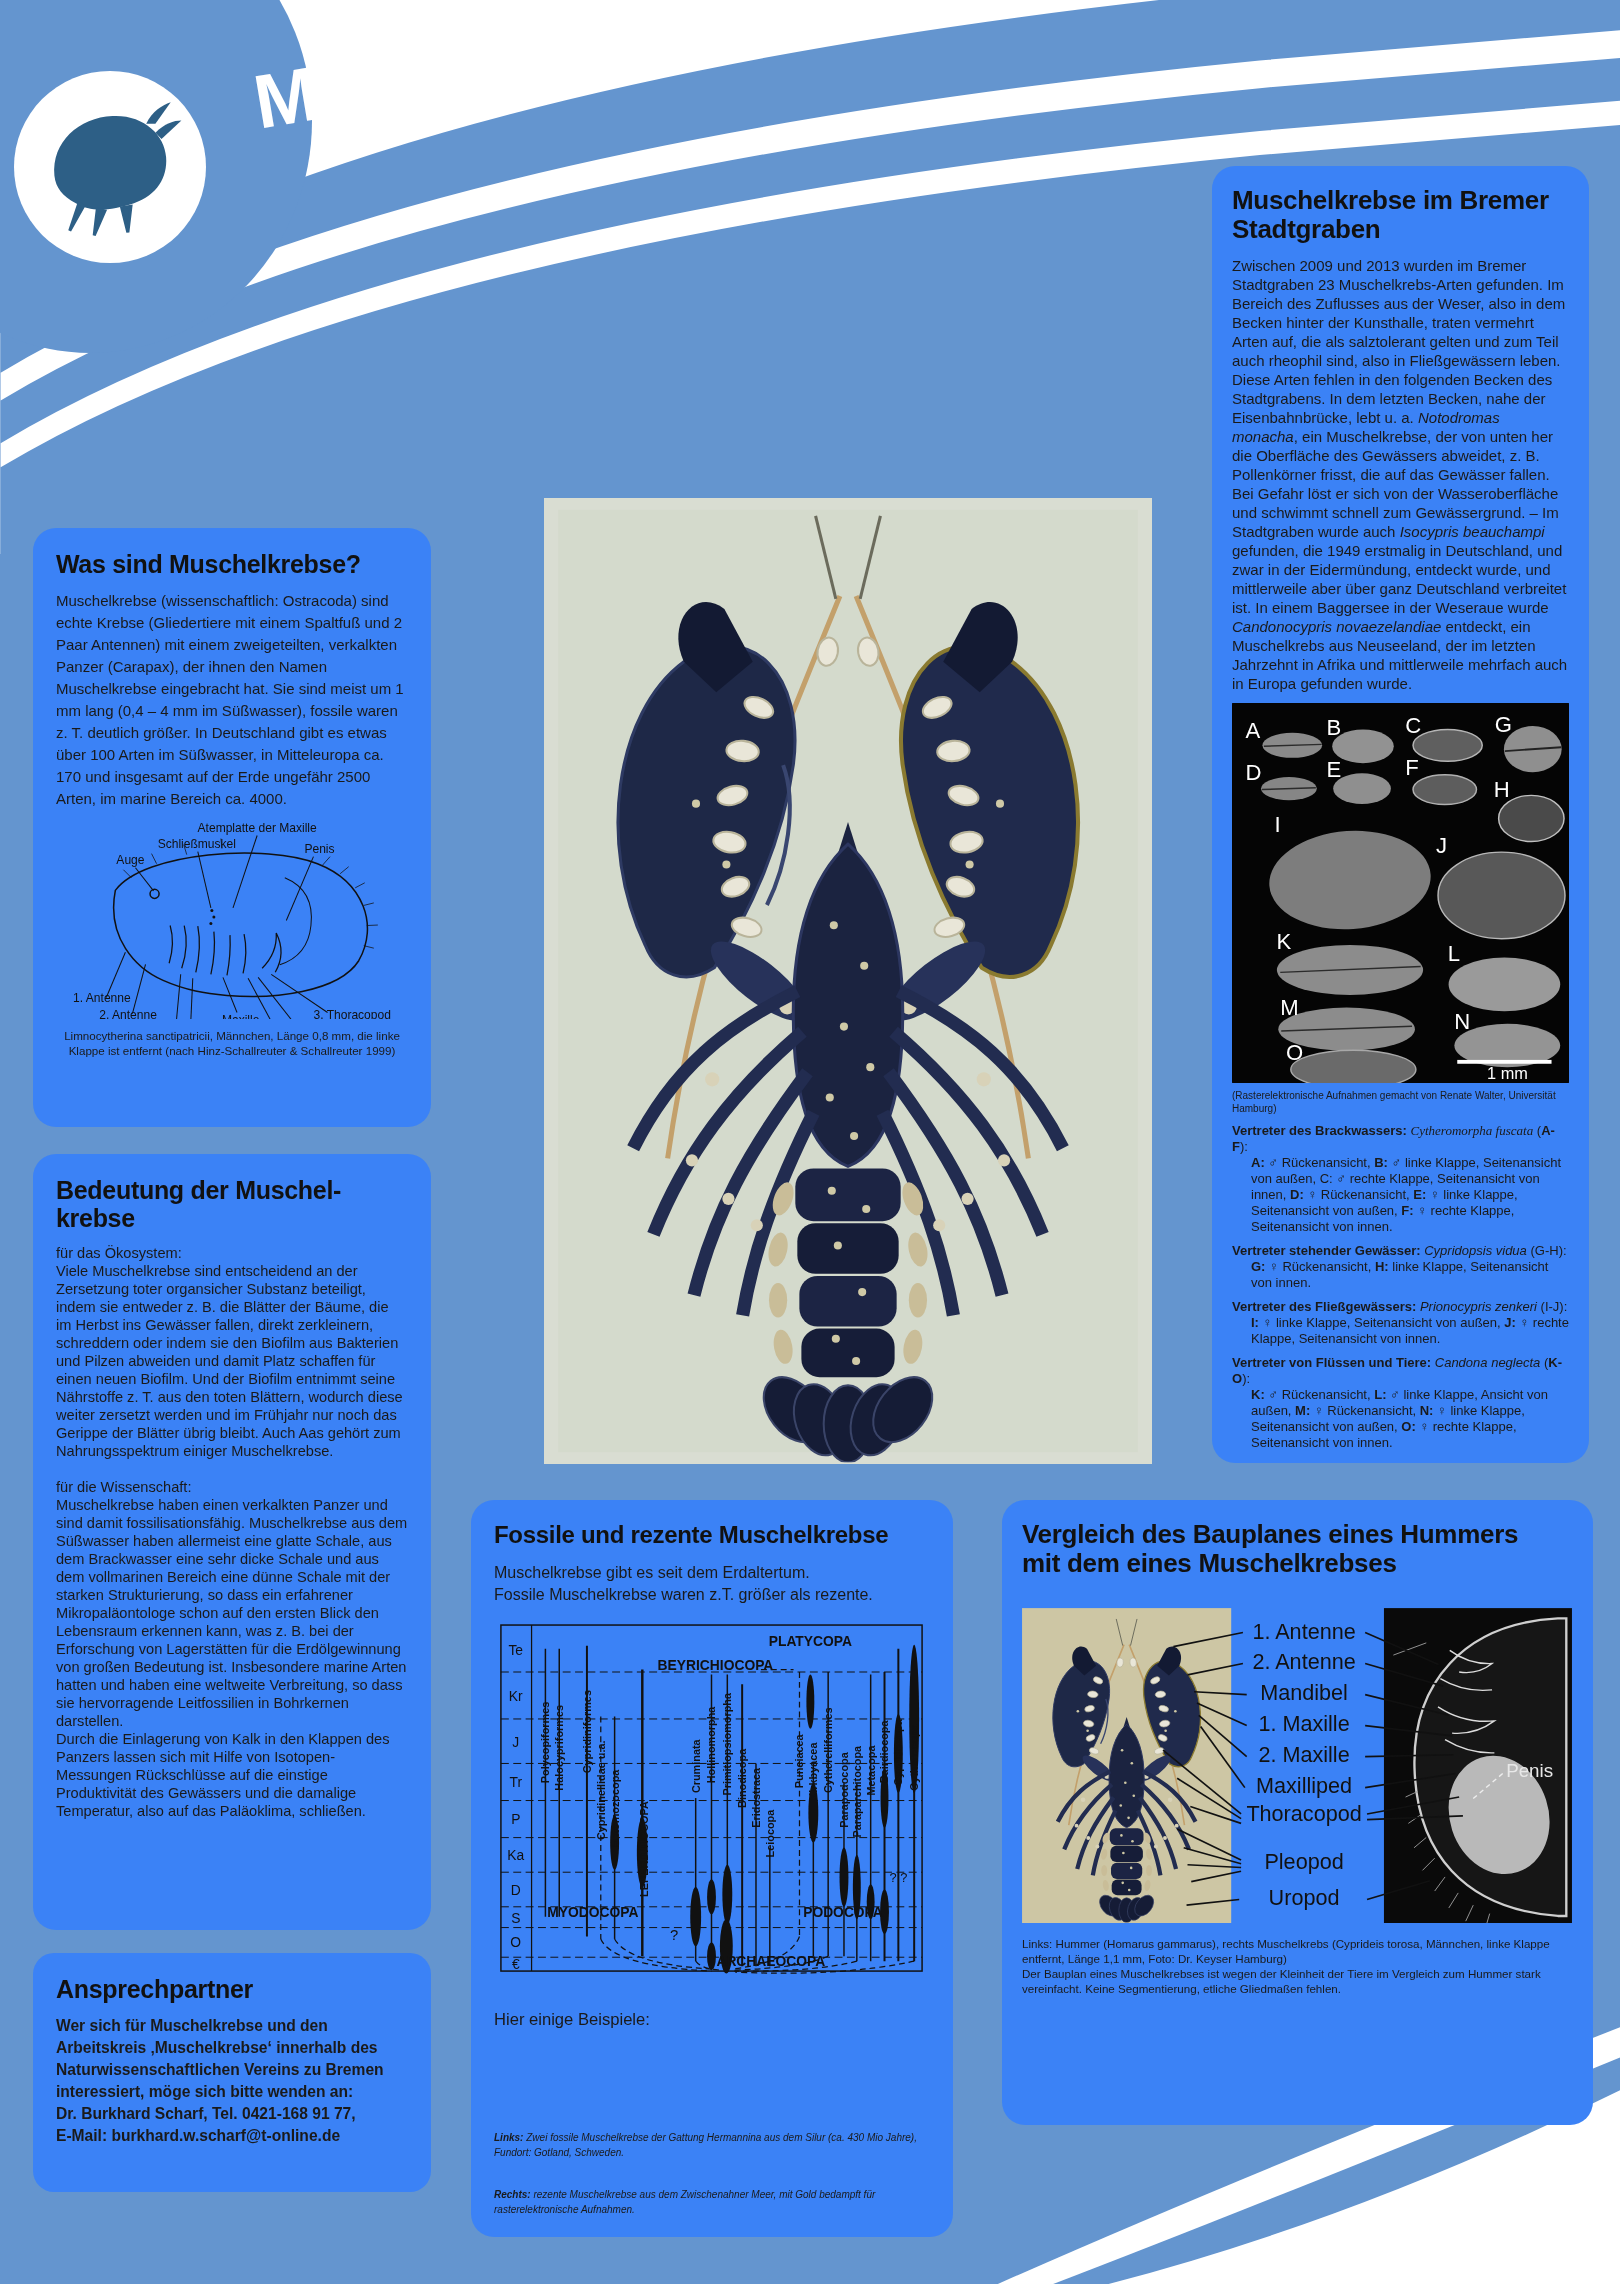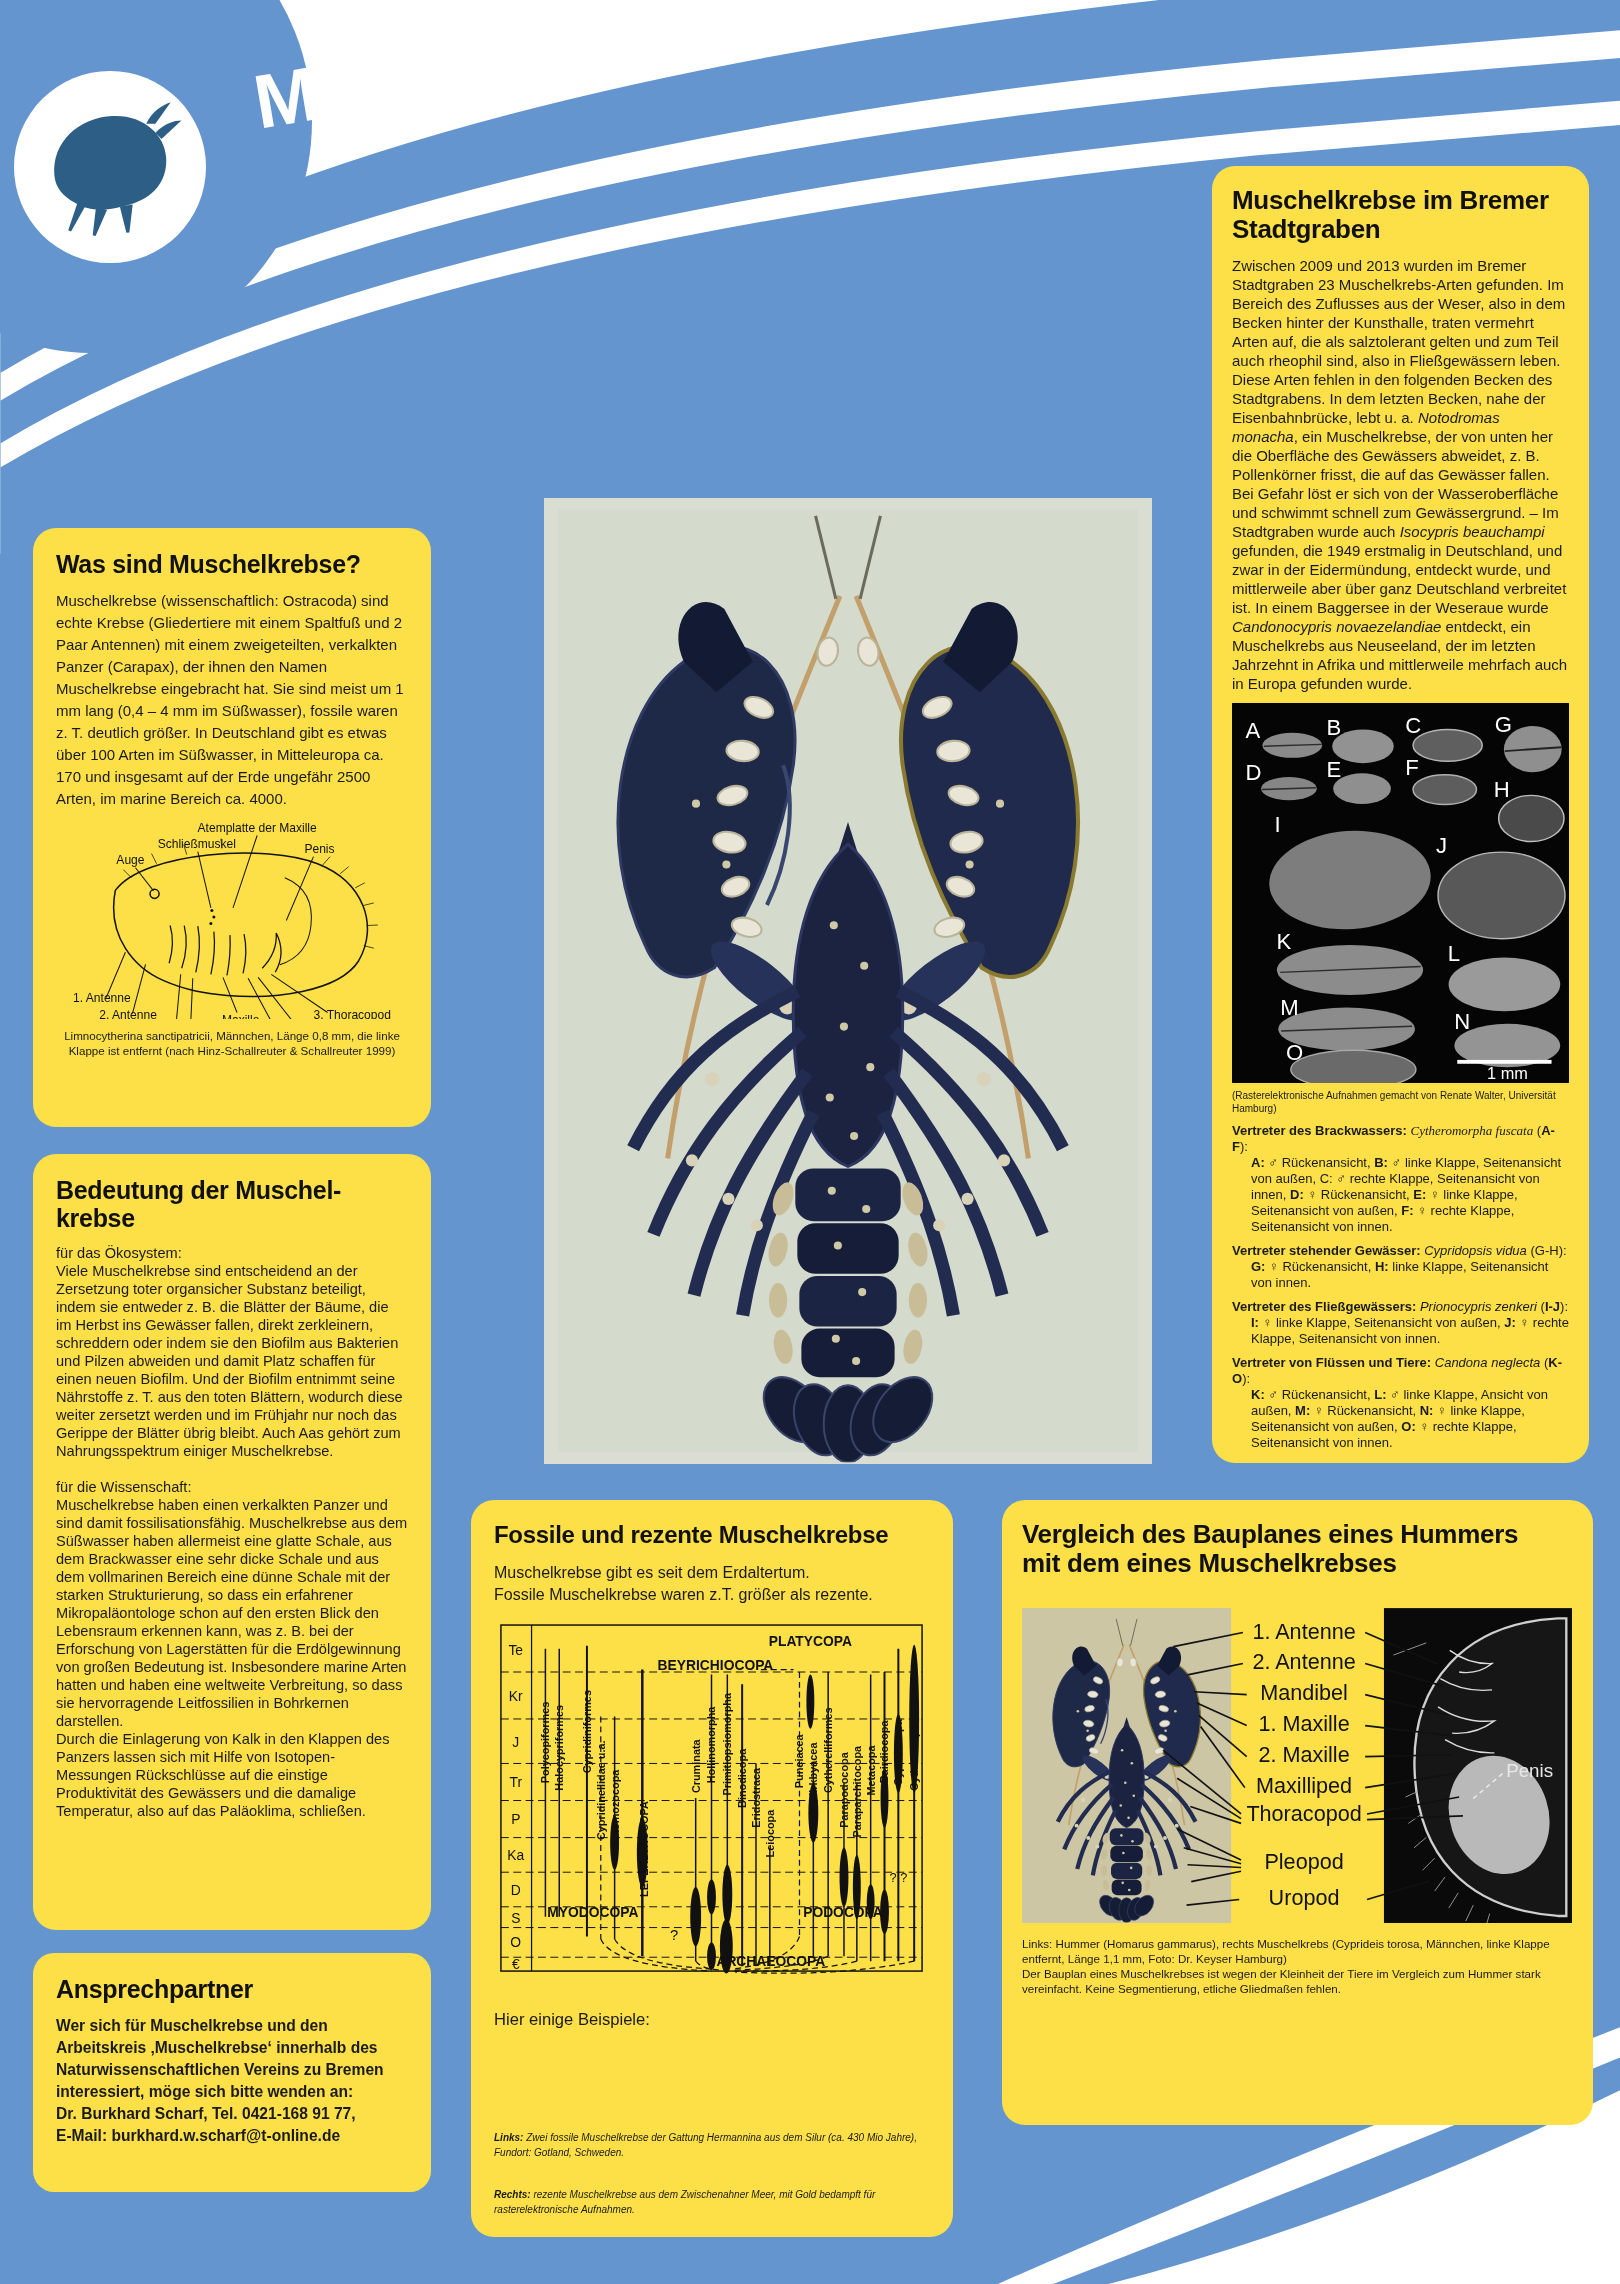--- a/index.html
+++ b/index.html
@@ -4,21 +4,21 @@
 <style>
   html,body{margin:0;padding:0;background:#4b729f;}
   #poster{
     position:relative; width:1621px; height:2284px; overflow:hidden;
     background:#6495cf;
     font-family:"Liberation Sans", sans-serif; color:#1a1a1a;
   }
   svg text{font-family:"Liberation Sans", sans-serif;}
   .deco{position:absolute; left:0; z-index:1;}
   .panel{
-    position:absolute; background:#fde047; border-radius:23px;
+    position:absolute; background:#3b82f6; border-radius:23px;
     padding:22px 23px; box-sizing:border-box; z-index:2; overflow:hidden;
   }
   .panel h2{
     margin:0 0 12px 0; font-size:25px; line-height:1.12; font-weight:bold;
     color:#111; letter-spacing:-0.3px; white-space:pre-line;
   }
   .body-text{white-space:pre-line;}
   #panel-wassind .body-text{font-size:15px; line-height:22px;}
   #panel-bedeutung .body-text{font-size:14.6px; line-height:18px;}
   #panel-ansprech .body-text{font-size:15.6px; line-height:22px; font-weight:bold;}
@@ -345,21 +345,21 @@
     <div id="sem-credit">(Rasterelektronische Aufnahmen gemacht von Renate Walter, Universität Hamburg)</div>
     <div class="vertreter">
       <div class="v-head"><span style="font-weight: bold;">Vertreter des Brackwassers: </span><span style="font-style: italic; font-family: Liberation Serif, serif;">Cytheromorpha fuscata</span><span> (</span><span style="font-weight: bold;">A-F</span><span>):</span></div>
       <div class="v-detail"><span style="font-weight: bold;">A: </span><span>♂ Rückenansicht, </span><span style="font-weight: bold;">B: </span><span>♂ linke Klappe, Seitenansicht von außen, C: ♂ rechte Klappe, Seitenansicht von innen, </span><span style="font-weight: bold;">D: </span><span>♀ Rückenansicht, </span><span style="font-weight: bold;">E: </span><span>♀ linke Klappe, Seitenansicht von außen, </span><span style="font-weight: bold;">F: </span><span>♀ rechte Klappe, Seitenansicht von innen.</span></div>
     </div>
     <div class="vertreter">
       <div class="v-head"><span style="font-weight: bold;">Vertreter stehender Gewässer: </span><span style="font-style: italic;">Cypridopsis vidua</span><span> (</span><span style="font-weight: normal;">G-H</span><span>):</span></div>
       <div class="v-detail"><span style="font-weight: bold;">G: </span><span>♀ Rückenansicht, </span><span style="font-weight: bold;">H: </span><span>linke Klappe, Seitenansicht von innen.</span></div>
     </div>
     <div class="vertreter">
-      <div class="v-head"><span style="font-weight: bold; text-align: right;">Vertreter des Fließgewässers: </span><span style="font-style: italic;">Prionocypris zenkeri</span><span> (</span><span style="font-weight: bold;">I-J</span><span>):</span></div>
+      <div class="v-head"><span style="font-weight: bold; text-align: right;">Vertreter des Fließgewässers: </span><span style="font-style: italic;">Prionocypris zenkeri</span><span> (</span><span style="font-weight: normal;">I-J</span><span>):</span></div>
       <div class="v-detail"><span style="font-weight: bold;">I: </span><span>♀ linke Klappe, Seitenansicht von außen, </span><span style="font-weight: bold;">J: </span><span>♀ rechte Klappe, Seitenansicht von innen.</span></div>
     </div>
     <div class="vertreter">
       <div class="v-head"><span style="font-weight: bold;">Vertreter von Flüssen und Tiere: </span><span style="font-style: italic;">Candona neglecta</span><span> (</span><span style="font-weight: bold;">K-O</span><span>):</span></div>
       <div class="v-detail"><span style="font-weight: bold;">K: </span><span>♂ Rückenansicht, </span><span style="font-weight: bold;">L: </span><span>♂ linke Klappe, Ansicht von außen, </span><span style="font-weight: bold;">M: </span><span>♀ Rückenansicht, </span><span style="font-weight: bold;">N: </span><span>♀ linke Klappe, Seitenansicht von außen, </span><span style="font-weight: bold;">O: </span><span>♀ rechte Klappe, Seitenansicht von innen.</span></div>
     </div>
   </section>
 
   <section class="panel" id="panel-fossile">
     <h2>Fossile und rezente Muschelkrebse</h2>

